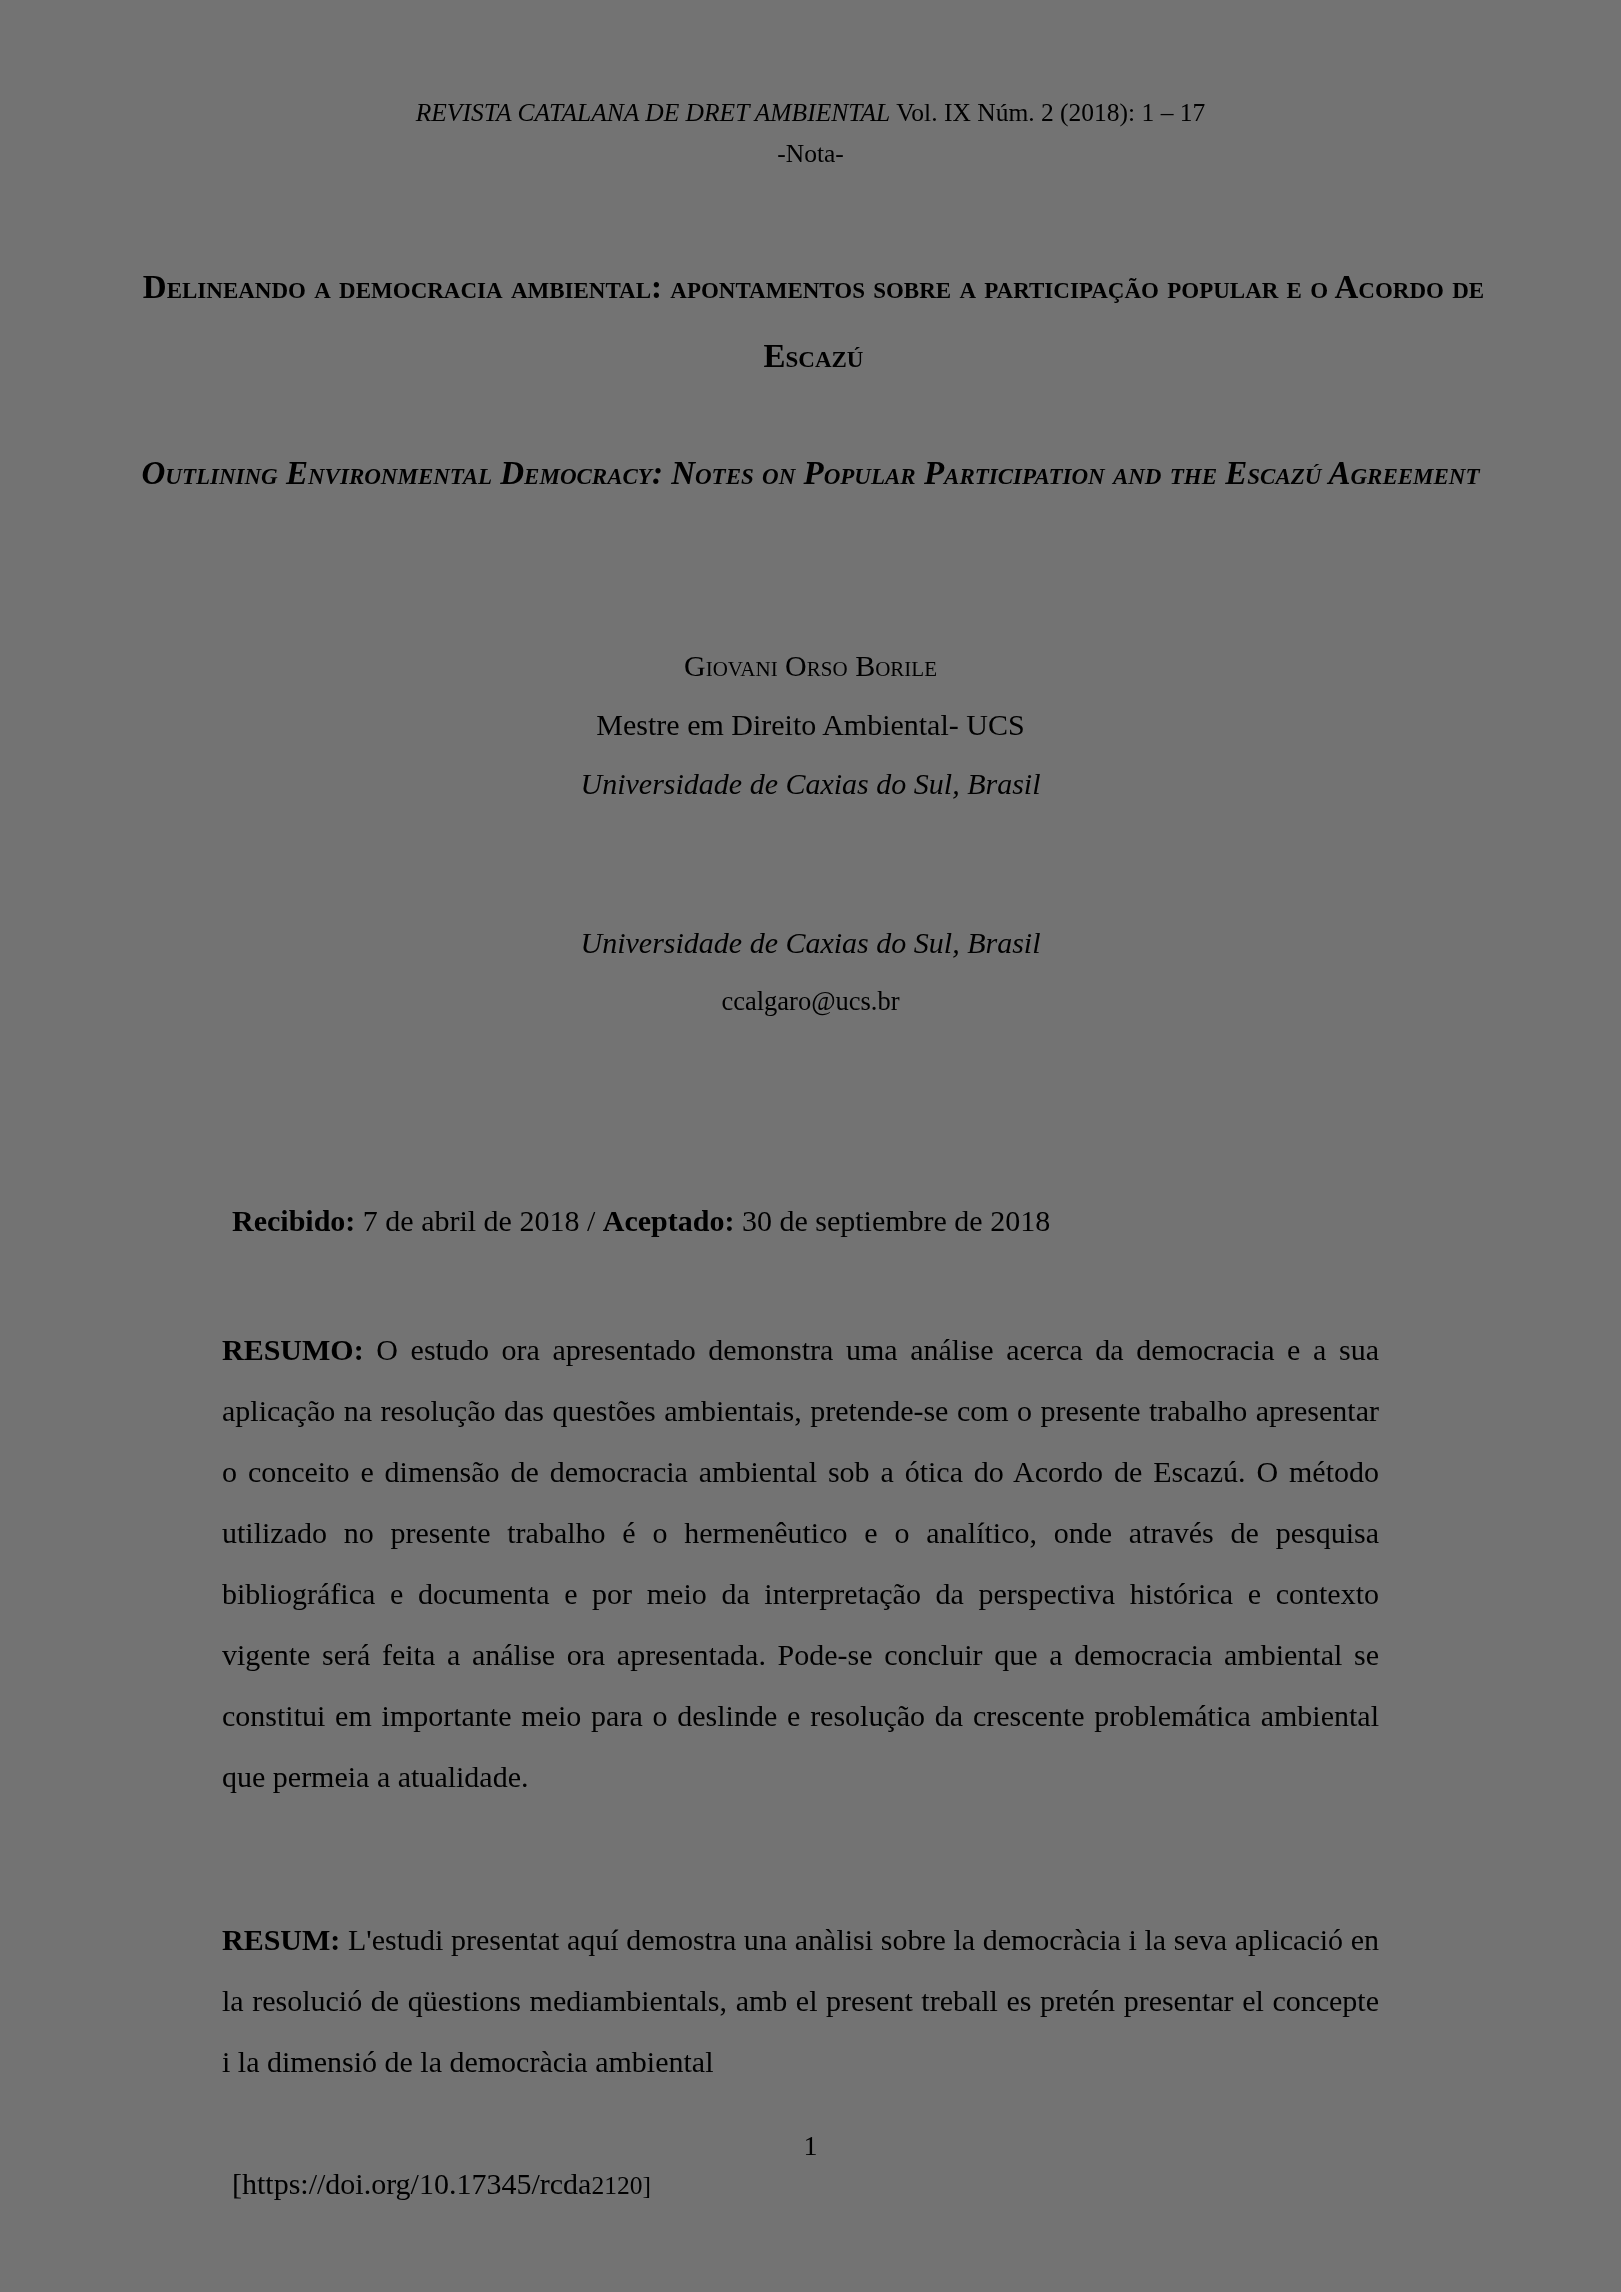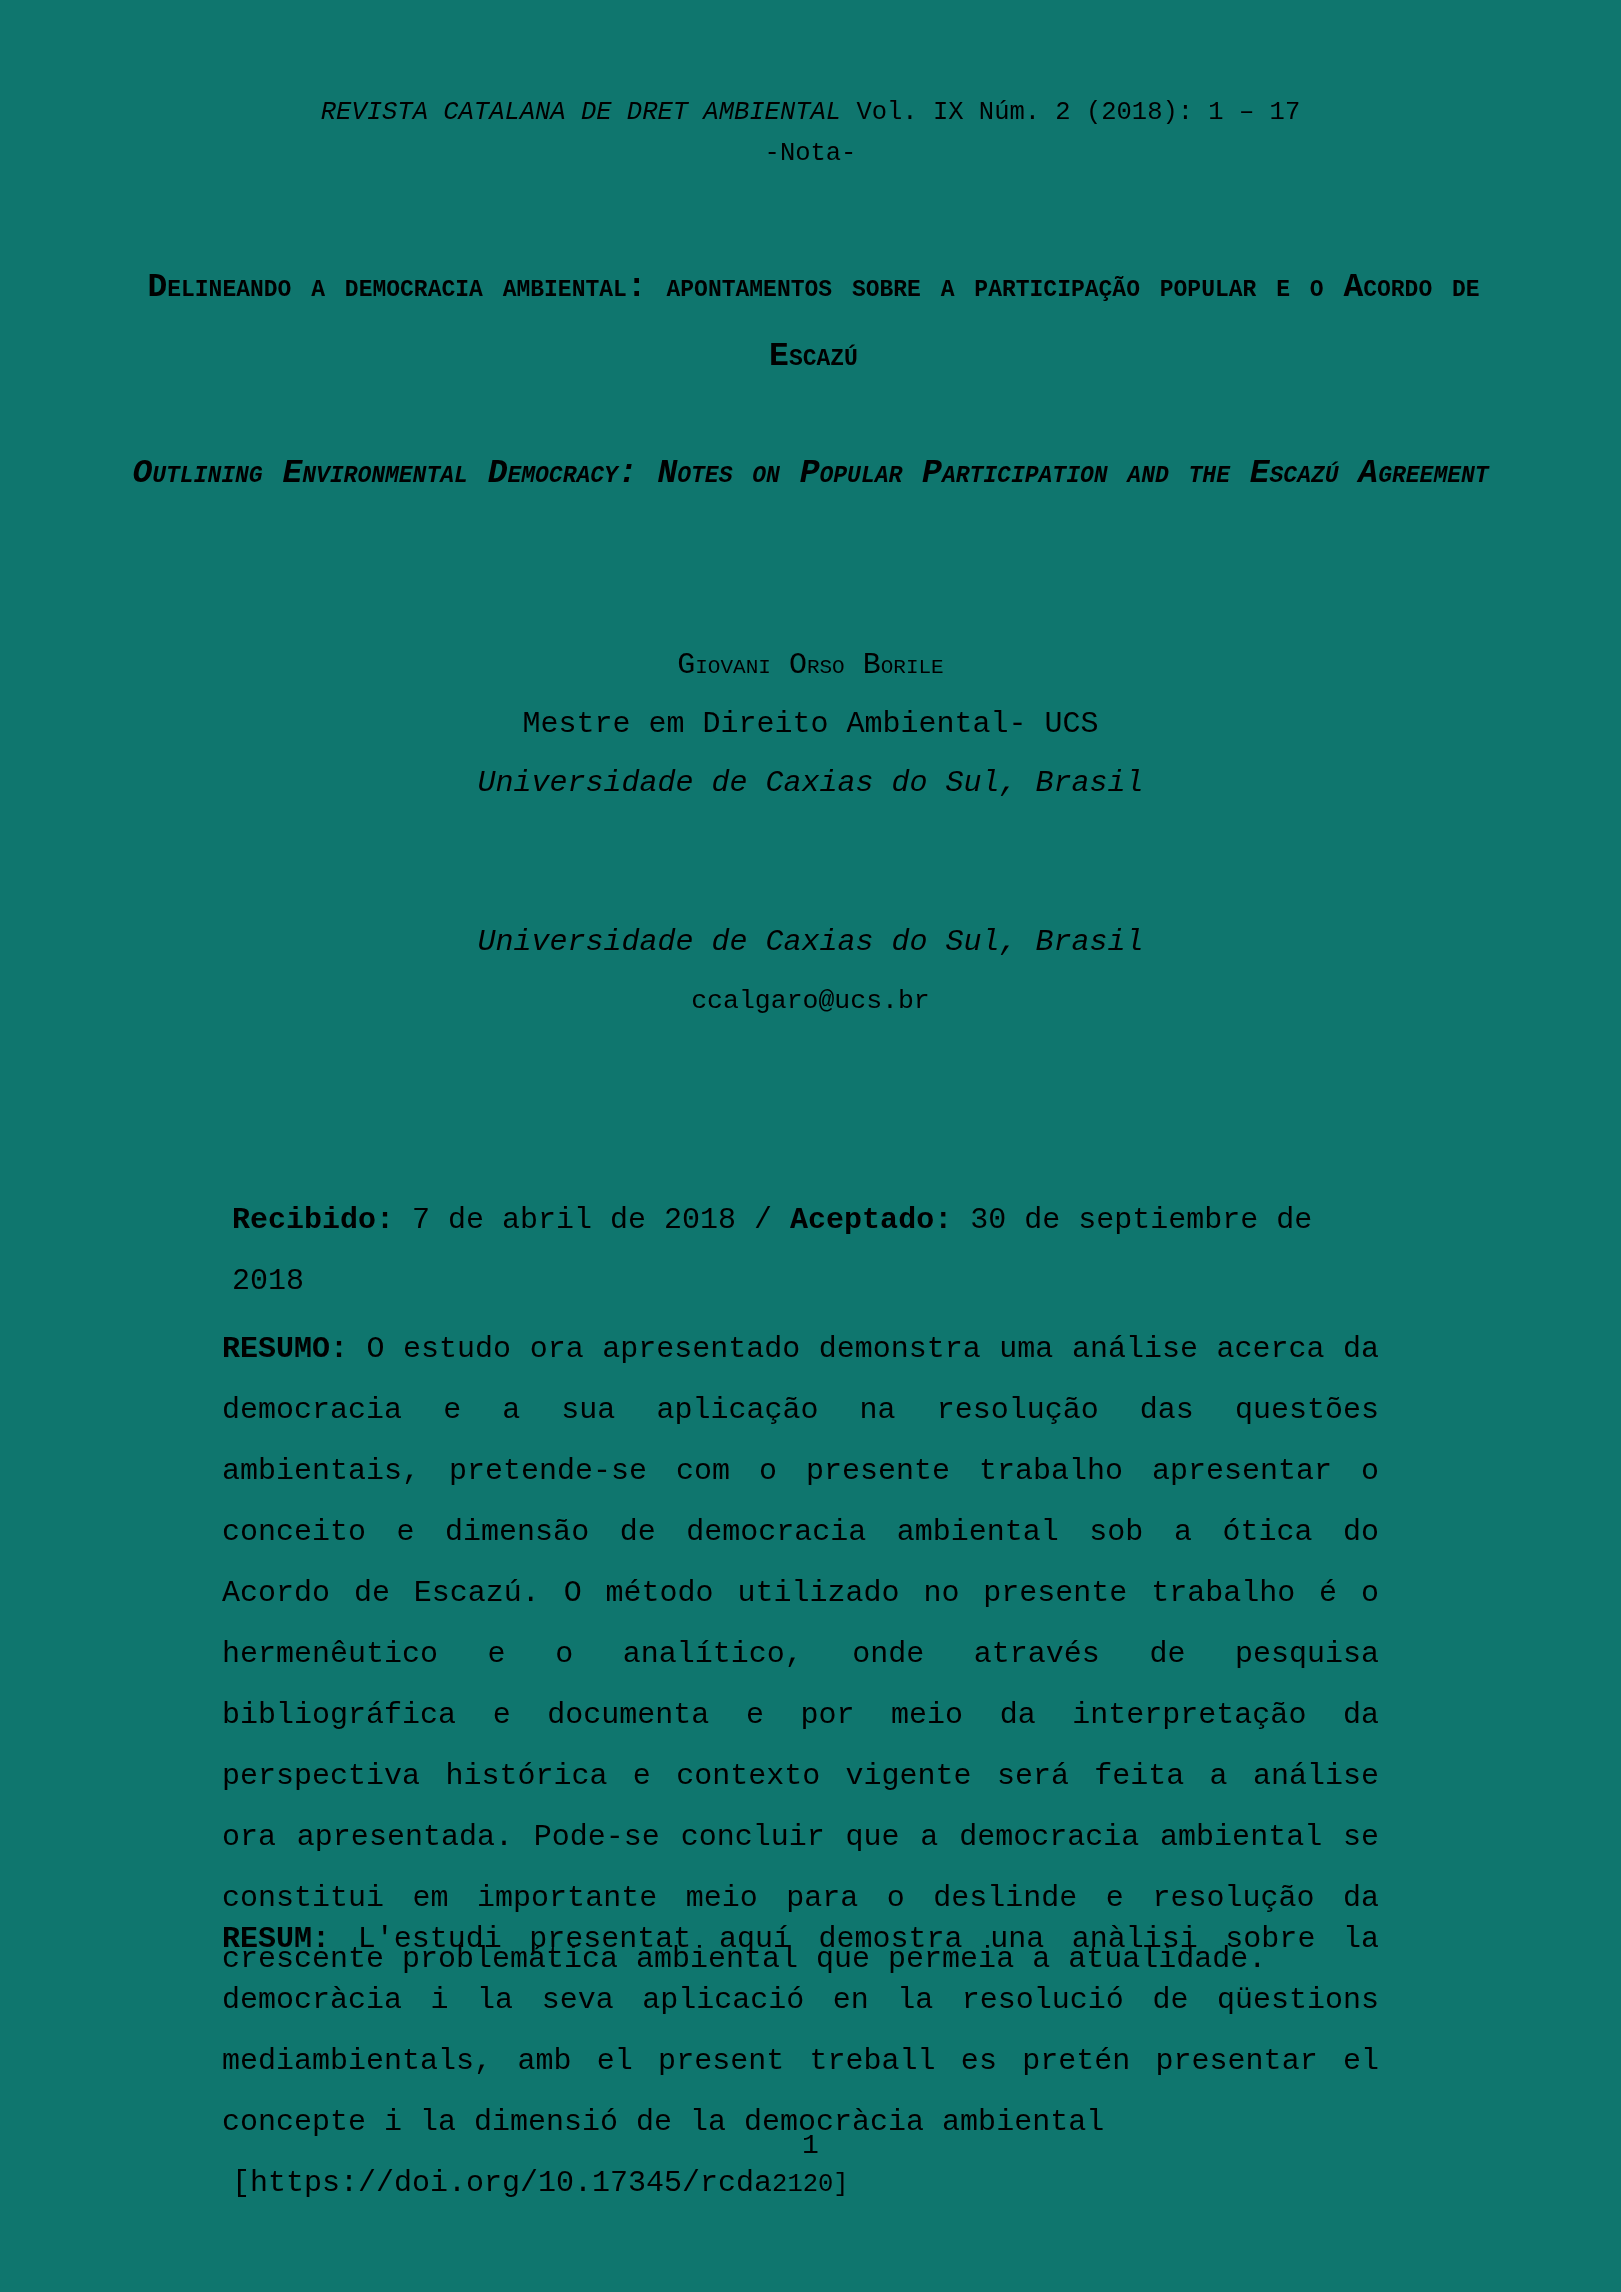--- a/index.html
+++ b/index.html
@@ -1,22 +1,22 @@
 <!DOCTYPE html>
 <html><head>
 <meta charset="utf-8">
 <style>
   html, body { margin: 0; padding: 0; background: #ffffff; }
   .page {
     position: relative;
     width: 1621px;
     height: 2293px;
-    background: #0f766e;
+    background: #737373;
     color: #000000;
-    font-family: Liberation Mono, monospace;
+    font-family: Liberation Serif, serif;
     overflow: hidden;
   }
   .it { font-style: italic; }
   .b { font-weight: bold; }
 
   .header {
     position: absolute;
     top: 92px; left: 0; right: 0;
     font-size: 25.5px;
     line-height: 41px;

